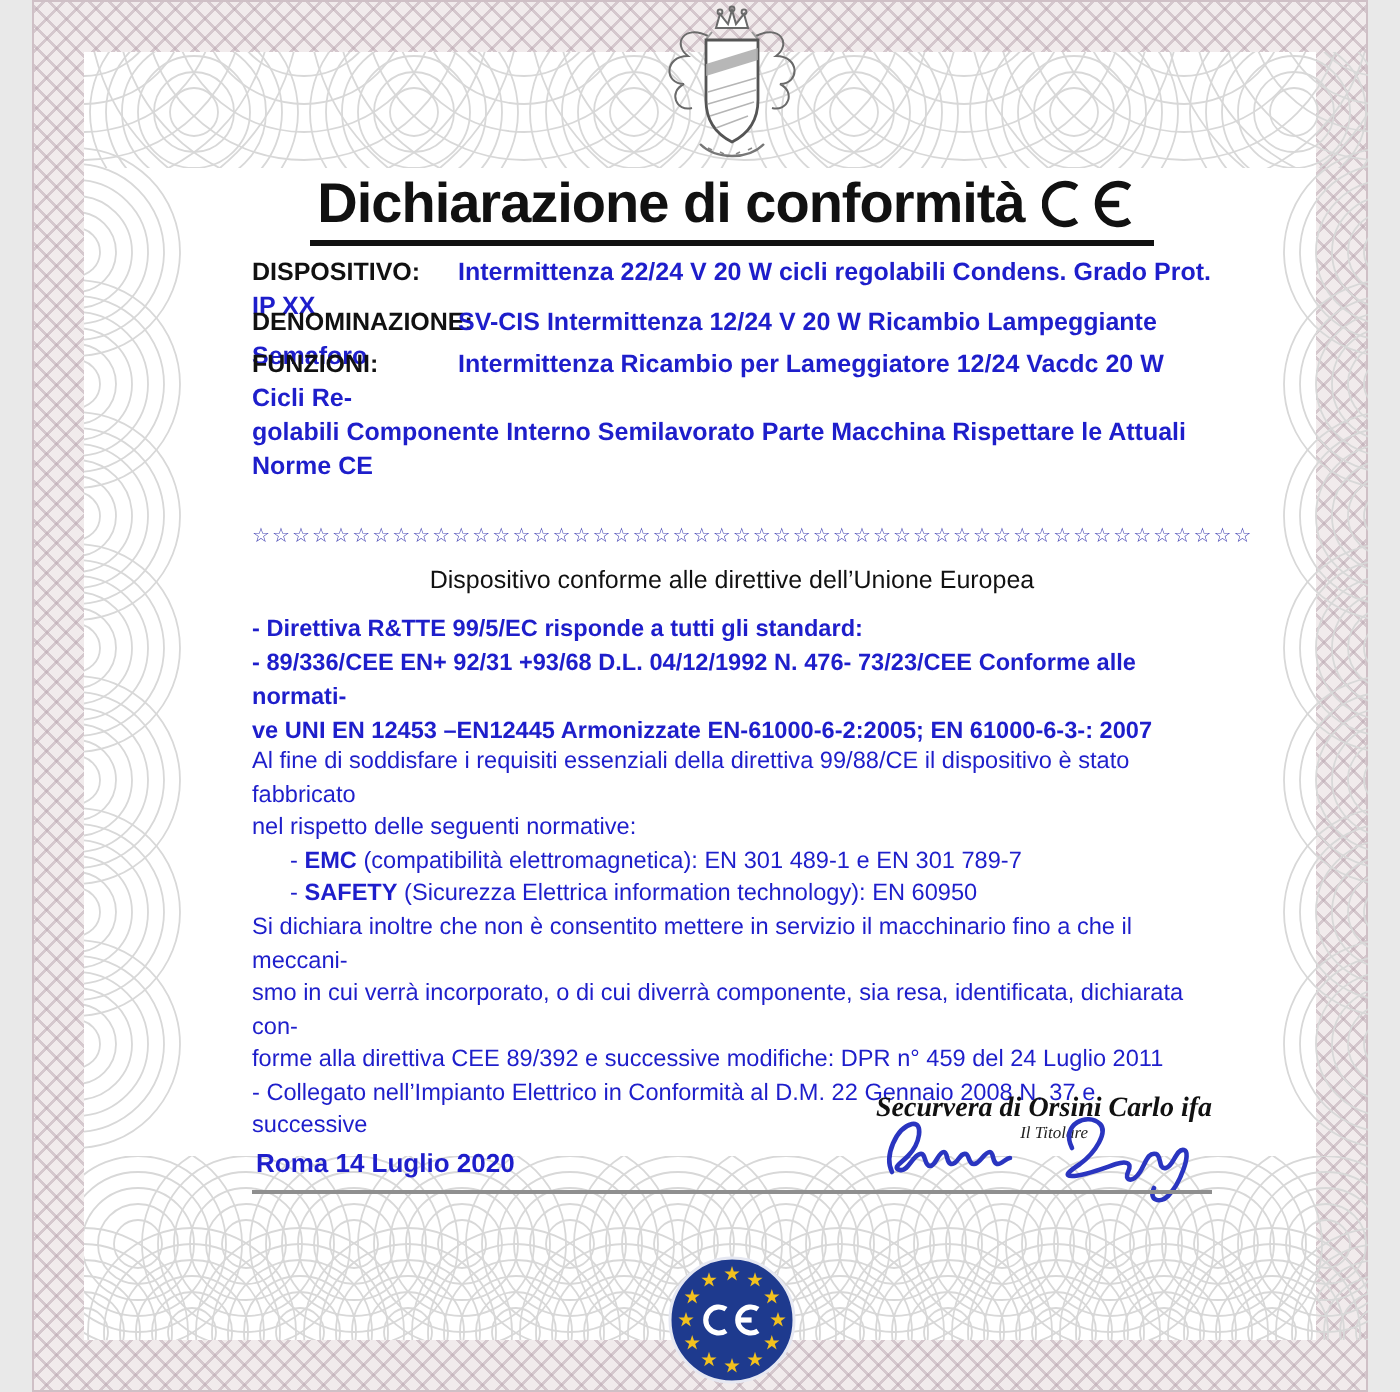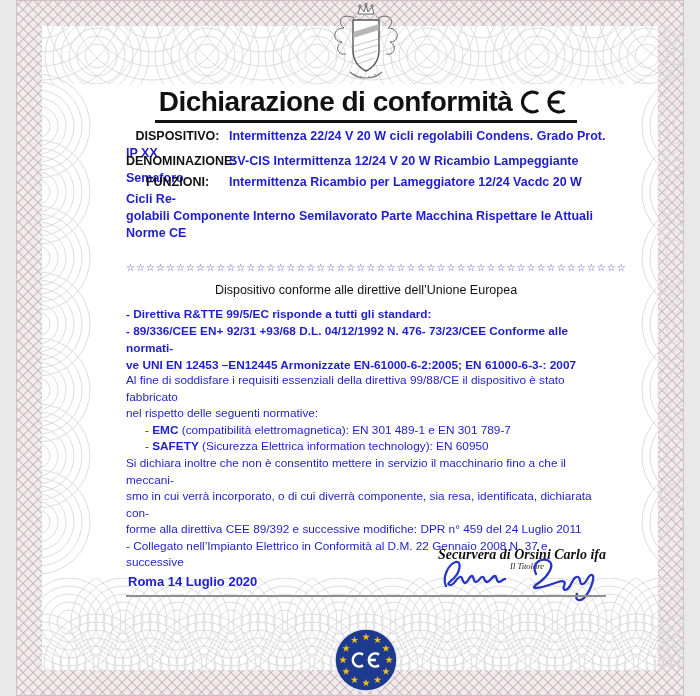--- a/index.html
+++ b/index.html
@@ -17,21 +17,21 @@
   .eu-badge{position:absolute;left:318px;top:628px;z-index:5;}
 
   .content{position:absolute;left:110px;top:86px;width:480px;height:536px;color:#1a1a1a;}
   .title-wrap{position:absolute;top:0;left:0;width:100%;text-align:center;}
   .title-underline{display:inline-block;border-bottom:3px solid #111;padding:0 4px 2px 4px;white-space:nowrap;}
   .title-text{font-size:28px;font-weight:bold;color:#111;letter-spacing:-0.5px;}
   .ce-title-icon{display:inline-block;vertical-align:-4px;margin-left:9px;}
 
   .abs{position:absolute;left:0;right:0;}
   .field-row{font-size:12.5px;line-height:17px;}
-  .flabel{display:inline-block;width:103px;font-weight:bold;color:#111;vertical-align:top;text-align:center;}
+  .flabel{display:inline-block;width:103px;font-weight:bold;color:#111;vertical-align:top;}
   .fvalue{font-weight:bold;color:#1e1ecb;white-space:pre-line;}
   .cost-grid{display:grid;grid-template-columns:103px 1fr;font-size:12.5px;line-height:16px;}
   .cost-grid .lab{font-weight:bold;color:#111;}
   .cost-grid .val{font-weight:bold;color:#1e1ecb;}
   .suffix-small{font-size:9px;font-weight:normal;color:#333;}
 
   .stars{font-size:10px;color:#4646b4;letter-spacing:1.05px;white-space:nowrap;text-align:left;}
   .conf-heading{text-align:center;font-size:12.5px;font-weight:normal;color:#111;}
   .para{font-size:11.8px;color:#1e1ecb;white-space:pre-line;line-height:16.5px;}
   .para.bold{font-weight:bold;line-height:17px;}

